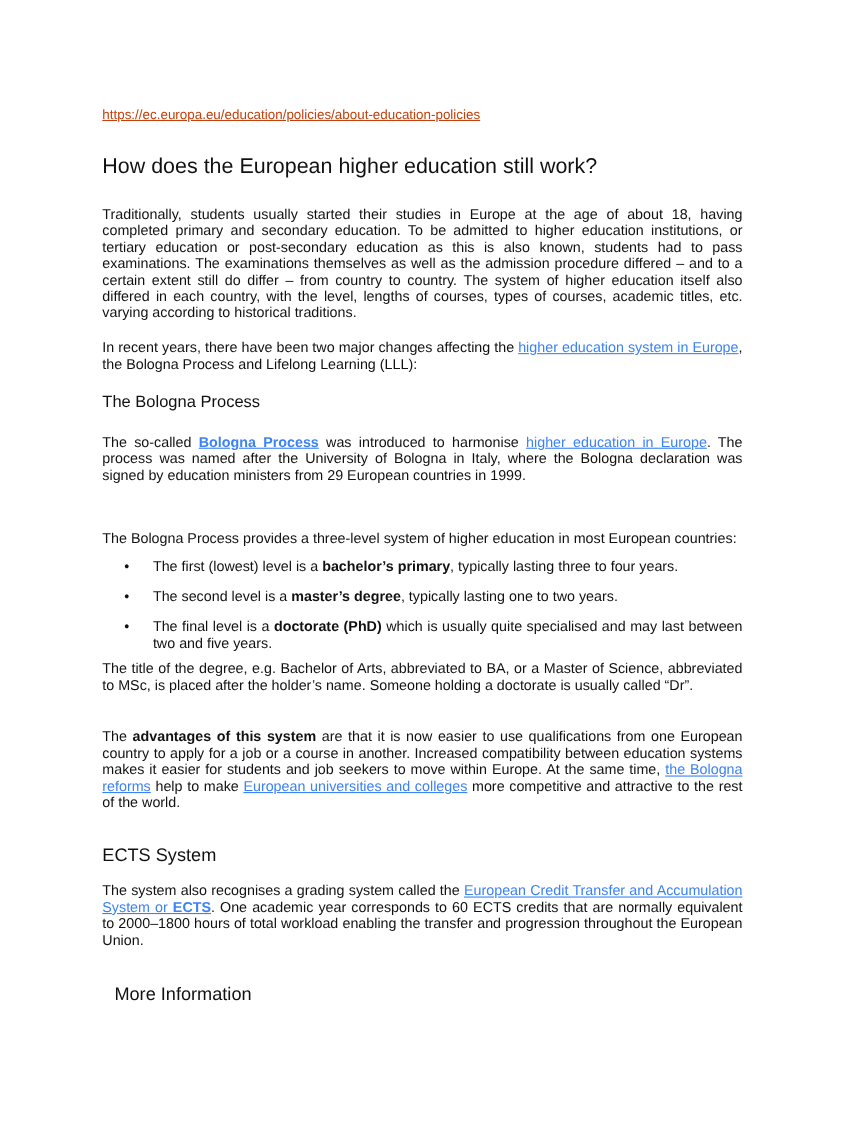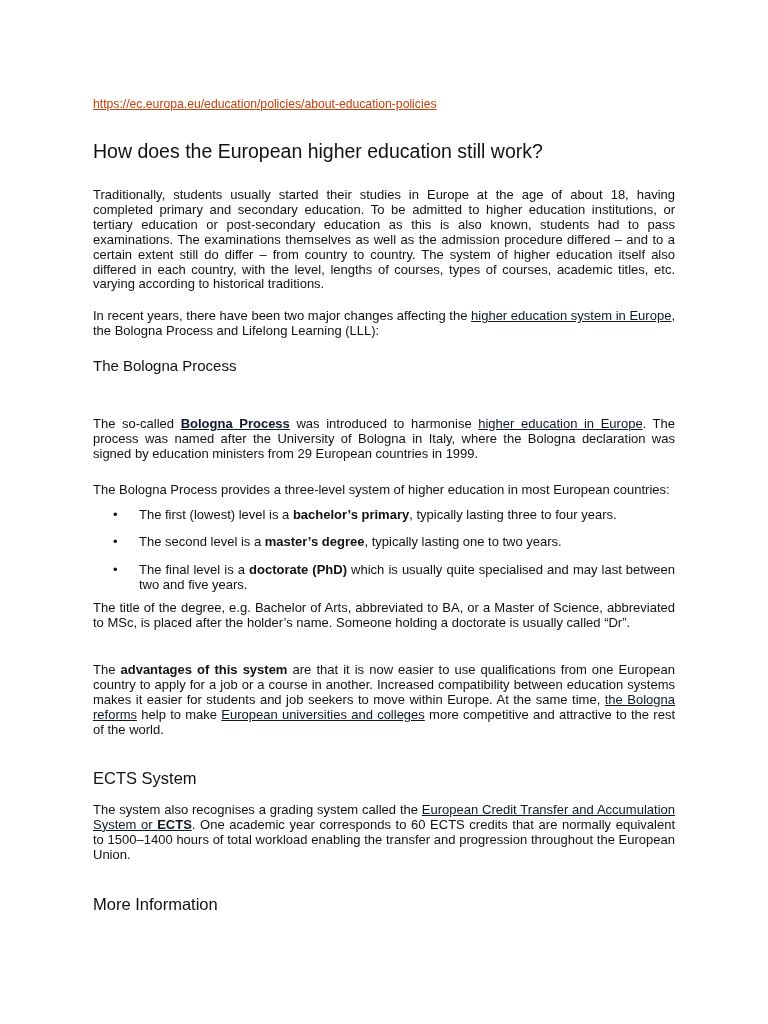--- a/index.html
+++ b/index.html
@@ -22,21 +22,21 @@
   }
   .h3 {
     position: absolute; left: 0; margin: 0;
     font-size: 16.5px; font-weight: normal; color: #111; white-space: nowrap;
   }
   p.body {
     position: absolute; left: 0; margin: 0; width: 582px;
     font-size: 13px; line-height: 14.9px; text-align: justify; text-align-last: left;
     color: #111;
   }
-  a.lnk { color: #0f172a; text-decoration: underline; }
+  a.lnk { color: #3b82f6; text-decoration: underline; }
   b { font-weight: bold; }
   ul.levels {
     position: absolute; left: 0; top: 508px; margin: 0; padding: 0; list-style: none; width: 582px;
   }
   ul.levels li {
     position: relative; padding-left: 46px; font-size: 13px; line-height: 14.9px;
     text-align: justify; text-align-last: left; margin-bottom: 12.5px;
   }
   ul.levels li .bullet {
     position: absolute; left: 20px; top: 0; font-size: 13px;
@@ -52,21 +52,21 @@
   <h1 class="h1">How does the European higher education still work?</h1>
 
   <p class="body" style="top:188px;">Traditionally, students usually started their studies in Europe at the age of about 18, having completed primary and secondary education. To be admitted to higher education institutions, or tertiary education or post-secondary education as this is also known, students had to pass examinations. The examinations themselves as well as the admission procedure differed – and to a certain extent still do differ – from country to country. The system of higher education itself also differed in each country, with the level, lengths of courses, types of courses, academic titles, etc. varying according to historical traditions.</p>
 
   <p class="body" style="top:309px;">
     <span>In recent years, there have been two major changes affecting the </span><a class="lnk">higher education system in Europe</a><span>, the Bologna Process and Lifelong Learning (LLL):</span>
   </p>
 
   <h2 class="h2" style="top:357px;">The Bologna Process</h2>
 
-  <p class="body" style="top:417px;">
+  <p class="body" style="top:395px;">
     <span>The so-called </span><a class="lnk"><b>Bologna Process</b></a><span> was introduced to harmonise </span><a class="lnk">higher education in Europe</a><span>. The process was named after the University of Bologna in Italy, where the Bologna declaration was signed by education ministers from 29 European countries in 1999.</span>
   </p>
 
   <p class="body" style="top:483px;">The Bologna Process provides a three-level system of higher education in most European countries:</p>
 
   <ul class="levels">
     <li>
       <span class="bullet">•</span>
       <span>The first (lowest) level is a </span><b>bachelor’s primary</b><span>, typically lasting three to four years.</span>
     </li>
@@ -82,18 +82,18 @@
 
   <p class="body" style="top:601px;">The title of the degree, e.g. Bachelor of Arts, abbreviated to BA, or a Master of Science, abbreviated to MSc, is placed after the holder’s name. Someone holding a doctorate is usually called “Dr”.</p>
 
   <p class="body" style="top:663px;">
     <span>The </span><b>advantages of this system</b><span> are that it is now easier to use qualifications from one European country to apply for a job or a course in another. Increased compatibility between education systems makes it easier for students and job seekers to move within Europe. At the same time, </span><a class="lnk">the Bologna reforms</a><span> help to make </span><a class="lnk">European universities and colleges</a><span> more competitive and attractive to the rest of the world.</span>
   </p>
 
   <h3 class="h3" style="top:769px;">ECTS System</h3>
 
   <p class="body" style="top:803px;">
-    <span>The system also recognises a grading system called the </span><a class="lnk"><span>European Credit Transfer and Accumulation System or </span><b>ECTS</b></a><span>. One academic year corresponds to 60 ECTS credits that are normally equivalent to 1500–1400 hours of total workload enabling the transfer and progression throughout the European Union.</span>
+    <span>The system also recognises a grading system called the </span><a class="lnk"><span>European Credit Transfer and Accumulation System or </span><b>ECTS</b></a><span>. One academic year corresponds to 60 ECTS credits that are normally equivalent to 2000–1800 hours of total workload enabling the transfer and progression throughout the European Union.</span>
   </p>
 
-  <h3 class="h3" style="top:895px;">More Information</h3>
+  <h3 class="h3" style="top:895px;margin-left:11px;">More Information</h3>
 
 </div>
 
 </body></html>

